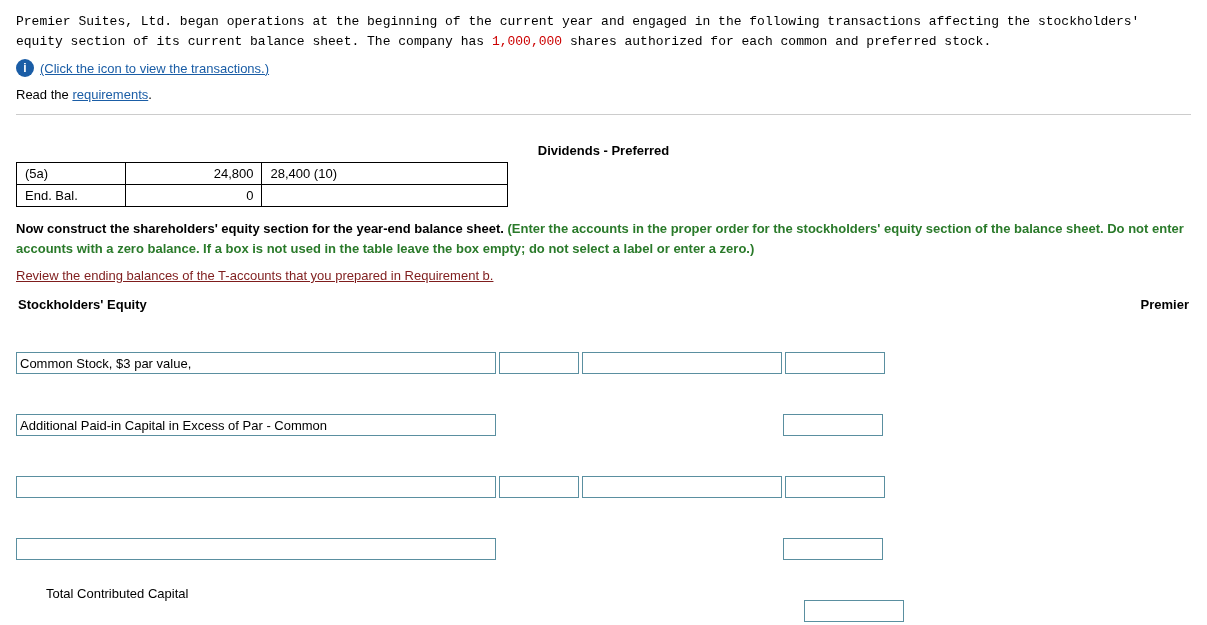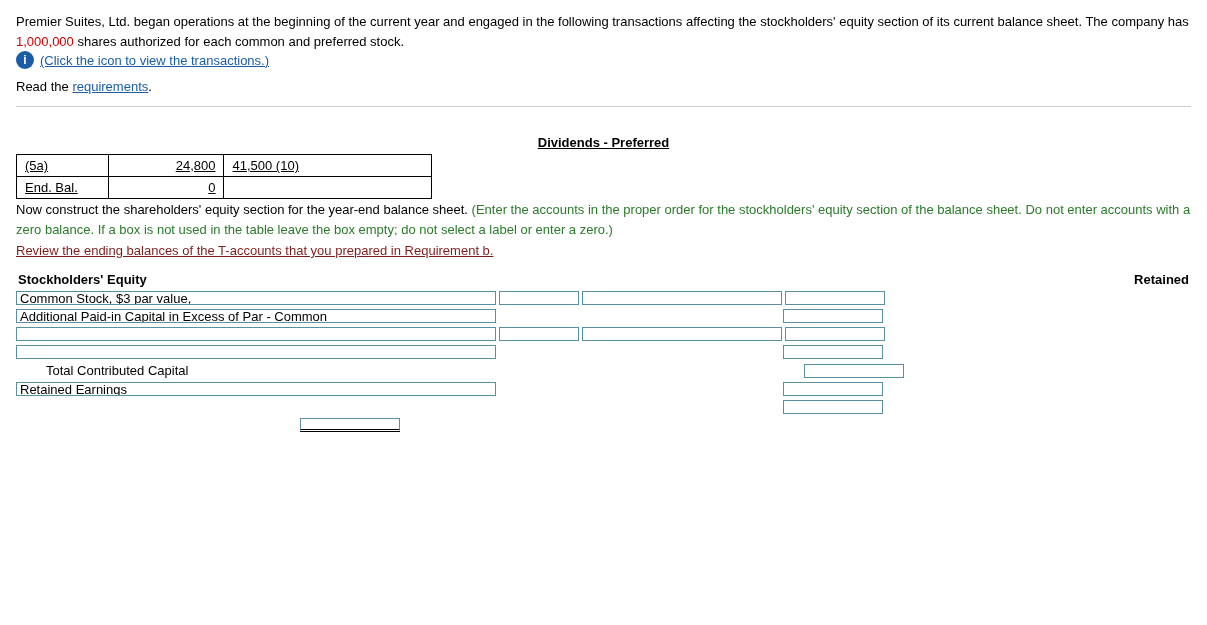--- a/index.html
+++ b/index.html
@@ -6,20 +6,22 @@
     body {
       font-family: Arial, sans-serif;
       font-size: 13px;
       color: #000;
       background: #fff;
       padding: 12px 16px;
       width: 1207px;
     }
     .intro-text {
       line-height: 1.5;
+      margin-bottom: 8px;
+      font-family: Liberation Mono, monospace;
     }
     .red { color: #c00; }
     .blue-link { color: #1a5da6; text-decoration: underline; cursor: pointer; }
     .info-line {
       display: flex;
       align-items: center;
       gap: 6px;
       margin-bottom: 10px;
       color: #1a5da6;
     }
@@ -36,47 +38,47 @@
       font-size: 12px;
       flex-shrink: 0;
     }
     .read-line {
       margin-bottom: 28px;
       padding-bottom: 12px;
       border-bottom: 1px solid #ccc;
     }
     
     .t-account-section {
-      margin-bottom: 1px;
-      text-decoration: underline;
+      margin-bottom: 12px;
     }
     .t-account-title {
       text-align: center;
       font-weight: bold;
       font-size: 13px;
       margin-bottom: 4px;
     }
     .t-table {
       border-collapse: collapse;
-      width: 416px;
+      width: 492px;
     }
     .t-table td {
       border: 1px solid #000;
       padding: 3px 8px;
       font-size: 13px;
     }
     .t-table td.label { width: 80px; }
     .t-table td.num { text-align: right; width: 100px; }
     .t-table td.entry { width: 180px; }
 
     
     .instructions {
-      margin-bottom: 4px;
+      margin-bottom: 10px;
       line-height: 1.5;
       color: #000;
+      font-weight: bold;
     }
     .green { color: #2a7a2a; }
     .review-link {
       color: #7f1d1d;
       text-decoration: underline;
       cursor: pointer;
       display: inline-block;
       margin-bottom: 14px;
     }
 
@@ -88,24 +90,25 @@
     .se-header {
       display: flex;
       justify-content: space-between;
       font-weight: bold;
       margin-bottom: 4px;
       padding: 0 2px;
     }
 
     input[type="text"] {
       border: 1px solid #5a8fa0;
-      height: 14px;
+      height: 22px;
       font-size: 13px;
       padding: 0 3px;
       outline: none;
+      margin-top: 36px;
     }
 
     .row-group {
       display: flex;
       align-items: center;
       margin-bottom: 4px;
       gap: 3px;
     }
     .indent { padding-left: 30px; }
   </style>
@@ -130,21 +133,21 @@
 </div>
 
 
 <div class="t-account-section">
   <div class="t-account-title">Dividends - Preferred</div>
   <table class="t-table">
     <tbody>
         <tr>
       <td class="label">(5a)</td>
       <td class="num">24,800</td>
-      <td class="entry">41,500  (10)</td>
+      <td class="entry">28,400  (10)</td>
     </tr>
     <tr>
       <td class="label">End. Bal.</td>
       <td class="num">0</td>
       <td class="entry"></td>
     </tr>
   </tbody>
     </table>
 </div>
 
@@ -153,21 +156,21 @@
   <p>
     <span>Now construct the shareholders' equity section for the year-end balance sheet. </span><span class="green">(Enter the accounts in the proper order for the stockholders' equity section of the balance sheet. Do not enter accounts with a zero balance. If a box is not used in the table leave the box empty; do not select a label or enter a zero.)</span>
   </p>
 </div>
 <a class="review-link">Review the ending balances of the T-accounts that you prepared in Requirement b.</a>
 
 
 <div class="se-section">
   <div class="se-header">
     <span>Stockholders' Equity</span>
-    <span>Retained</span>
+    <span>Premier</span>
   </div>
 
   <div class="row-group">
     <input type="text" value="Common Stock, $3 par value," style="width: 480px;">
     <input type="text" style="width: 80px;">
     <input type="text" style="width: 200px;">
     <input type="text" style="width: 100px;">
   </div>
 
   <div class="row-group">

